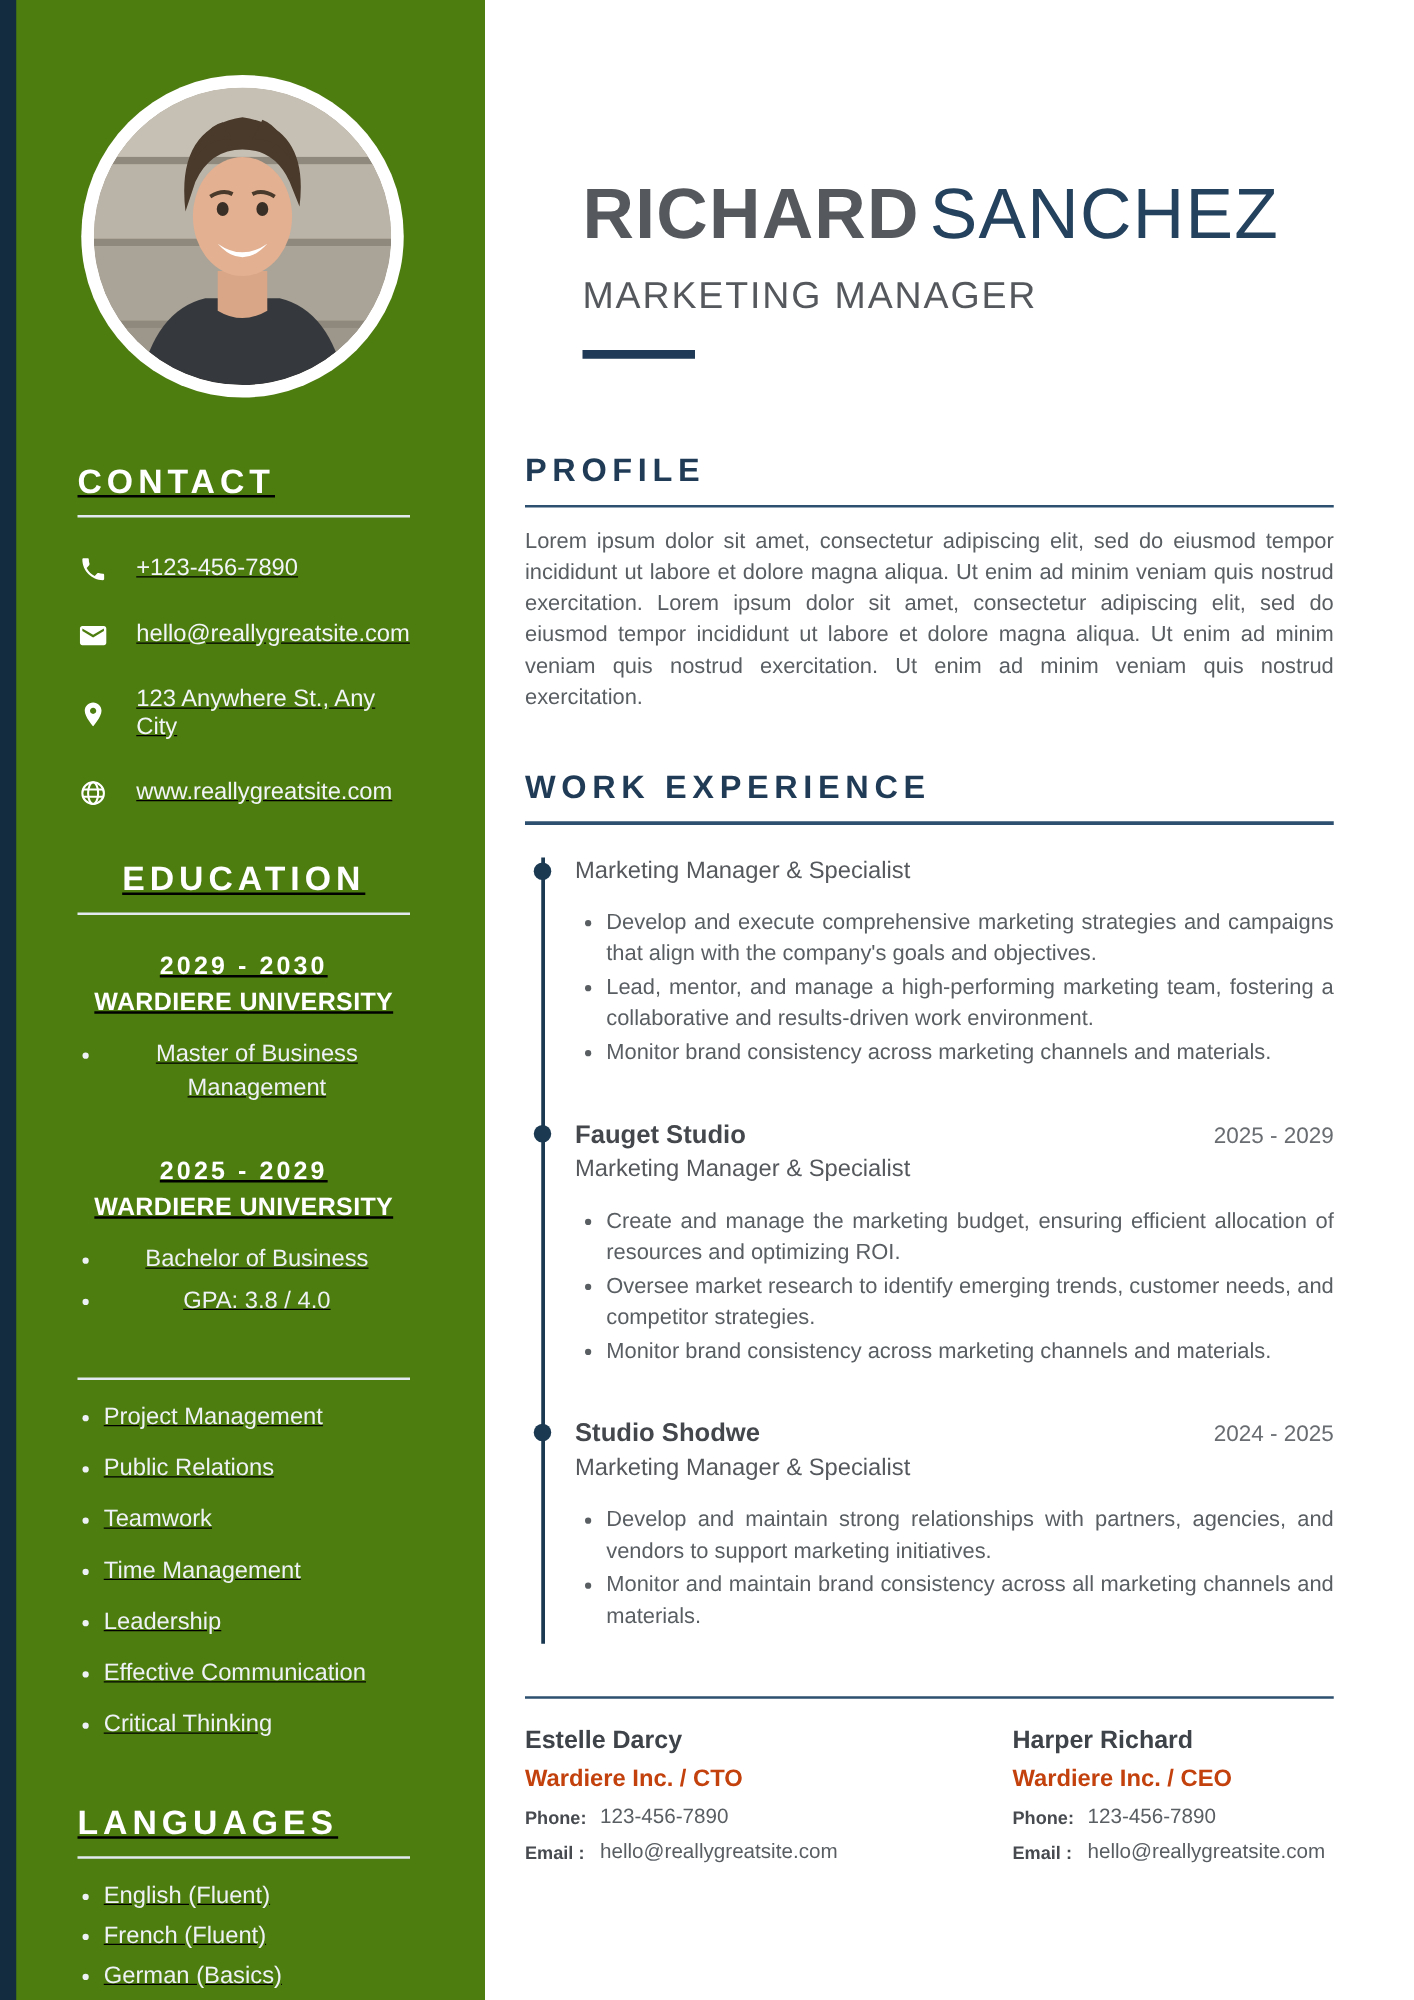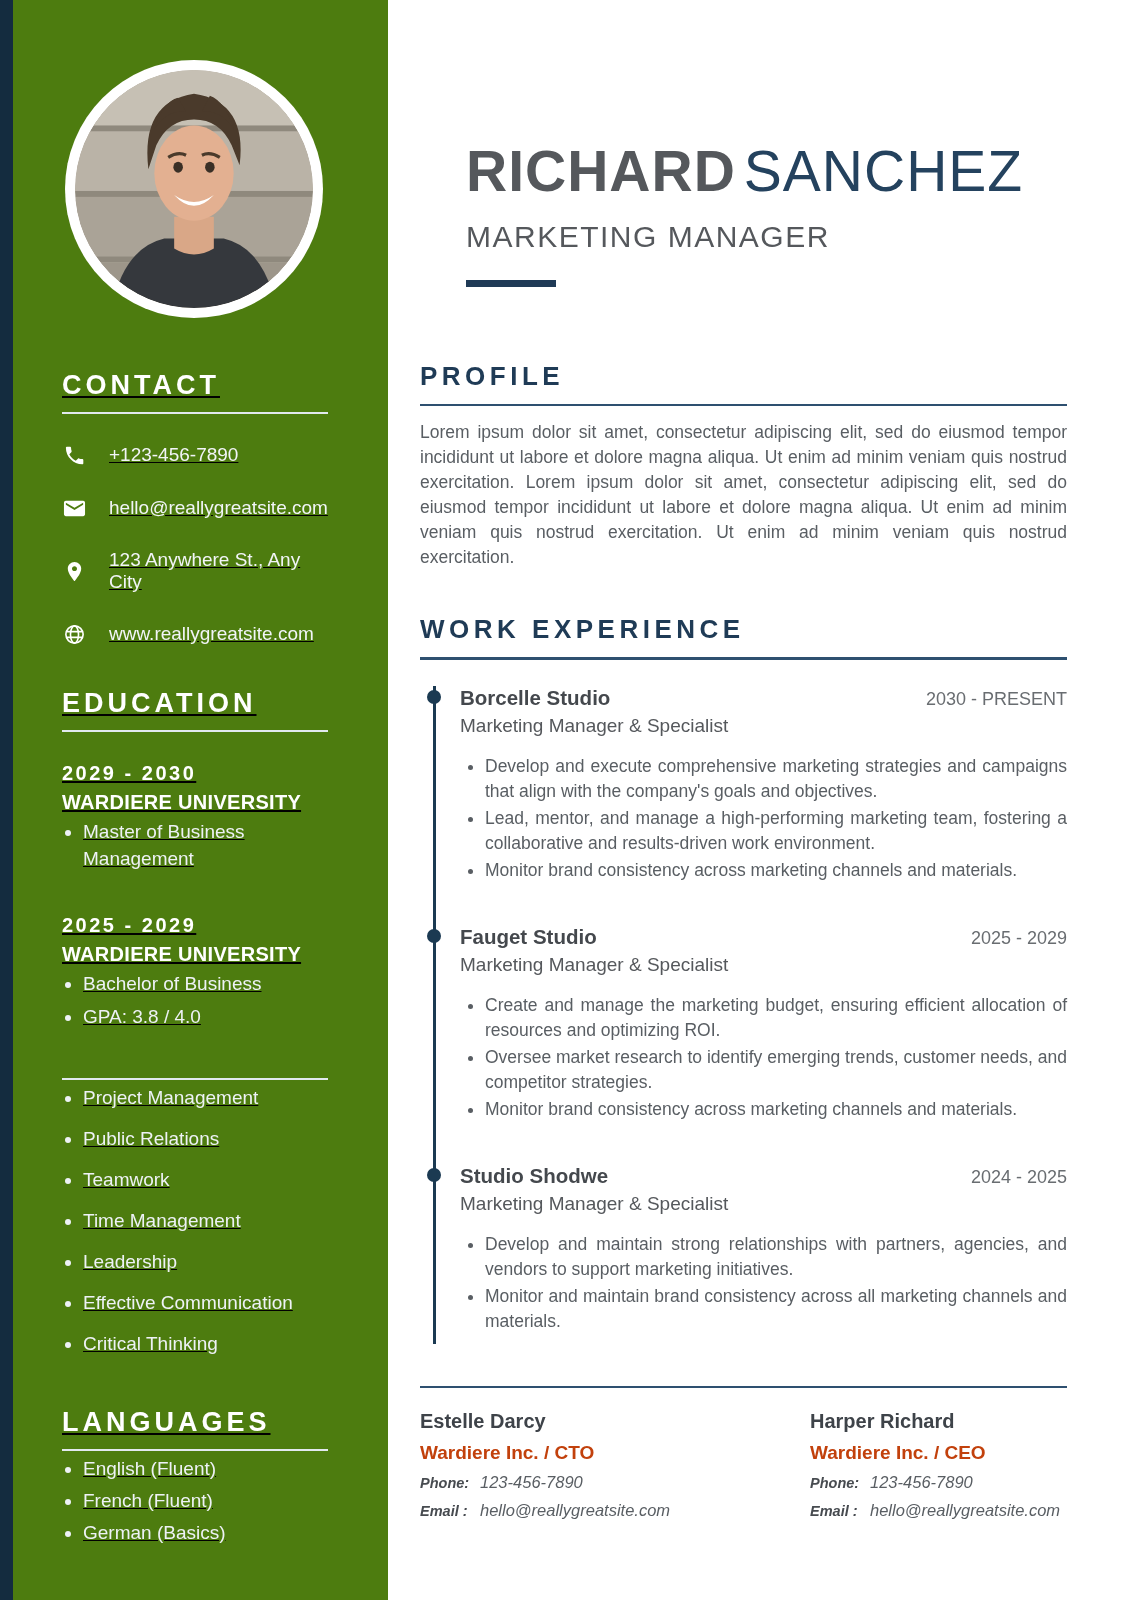--- a/index.html
+++ b/index.html
@@ -24,26 +24,26 @@
   .photo-ring svg { width:238px; height:238px; border-radius:50%; display:block; }
   .side-content { padding:0 60px 0 62px; }
   .side-h { color:#ffffff; font-size:27px; font-weight:800; letter-spacing:4px; }
   .side-rule { height:2px; background:#e2e9ef; margin-top:11px; }
   .side-sec-contact { margin-top:52px; }
   .c-row { display:flex; align-items:center; gap:23px; margin-top:29px; }
   .c-icon { width:24px; height:24px; flex:0 0 24px; display:flex; align-items:center; justify-content:center; }
   .c-icon svg { width:23px; height:23px; fill:#ffffff; }
   .c-icon.globe svg { fill:none; stroke:#ffffff; stroke-width:1.7; }
   .c-text { color:#f2f5f8; font-size:19px; }
-  .side-sec-edu { margin-top:42px; }
+  .side-sec-edu { margin-top:42px;text-align:center; }
   .edu-entry { margin-top:30px; }
   .edu-entry + .edu-entry { margin-top:42px; }
   .edu-years { color:#ffffff; font-size:20px; font-weight:bold; letter-spacing:2.5px; }
   .edu-school { color:#ffffff; font-size:20px; font-weight:bold; letter-spacing:0.3px; margin-top:6px; }
-  .side-list { list-style:disc; padding-left:21px; margin-top:4px; }
+  .side-list { list-style:disc; padding-left:21px; margin-top:16px; }
   .side-list li { color:#eef2f6; font-size:19px; line-height:27px; margin-bottom:6px; }
   .side-sec-skills { margin-top:48px; }
   .skills-list li { margin-bottom:14px; }
   .side-sec-lang { margin-top:50px; }
   .lang-list li { margin-bottom:5px; }
 
   
   .main { position:absolute; left:388px; top:0; width:743px; padding:12px 64px 0 32px; }
   .name-block { margin-top:130px; margin-left:46px; }
   .name { font-size:57px; line-height:1.05; letter-spacing:1px; white-space:nowrap; }
@@ -69,21 +69,21 @@
   .job-company { font-size:20.5px; font-weight:bold; color:#44484d; }
   .job-dates { font-size:18px; color:#696d71; }
   .job-role { margin-top:5px; font-size:19px; color:#55585c; }
   .job-bullets { margin-top:17px; padding-left:25px; list-style:disc; }
   .job-bullets li { color:#595e63; font-size:17.5px; line-height:25px; text-align:justify; margin-bottom:2px; }
 
   .m-sec-ref { margin-top:42px; }
   .ref-grid { display:grid; grid-template-columns:390px 1fr; margin-top:22px; }
   .ref-name { font-size:20px; font-weight:bold; color:#3e4349; }
   .ref-company { margin-top:9px; font-size:19px; color:#c2410c;font-weight:bold; }
-  .ref-row { display:flex; align-items:center; margin-top:9px;font-style:italic; }
+  .ref-row { display:flex; align-items:flex-end; margin-top:9px; }
   .ref-label { width:60px; flex:0 0 60px; font-size:14.5px; font-weight:bold; color:#474b50; }
   .ref-val { font-size:16.5px; color:#595e63; }
 </style>
 </head>
 <body>
 
 <div class="page">
 
   <aside class="sidebar">
     <div class="accent-strip"></div>
@@ -220,24 +220,20 @@
       <div class="m-rule"></div>
       <p class="profile-text">Lorem ipsum dolor sit amet, consectetur adipiscing elit, sed do eiusmod tempor incididunt ut labore et dolore magna aliqua. Ut enim ad minim veniam quis nostrud exercitation. Lorem ipsum dolor sit amet, consectetur adipiscing elit, sed do eiusmod tempor incididunt ut labore et dolore magna aliqua. Ut enim ad minim veniam quis nostrud exercitation. Ut enim ad minim veniam quis nostrud exercitation.</p>
     </section>
 
     <section class="m-sec m-sec-work">
       <h2>WORK EXPERIENCE</h2>
       <div class="m-rule"></div>
       <div class="timeline">
 
         <div class="job">
-          <div class="job-head">
-            <span class="job-company">Borcelle Studio</span>
-            <span class="job-dates">2030 - PRESENT</span>
-          </div>
           <div class="job-role">Marketing Manager &amp; Specialist</div>
           <ul class="job-bullets">
             <li>Develop and execute comprehensive marketing strategies and campaigns that align with the company's goals and objectives.</li>
             <li>Lead, mentor, and manage a high-performing marketing team, fostering a collaborative and results-driven work environment.</li>
             <li>Monitor brand consistency across marketing channels and materials.</li>
           </ul>
         </div>
 
         <div class="job">
           <div class="job-head">

